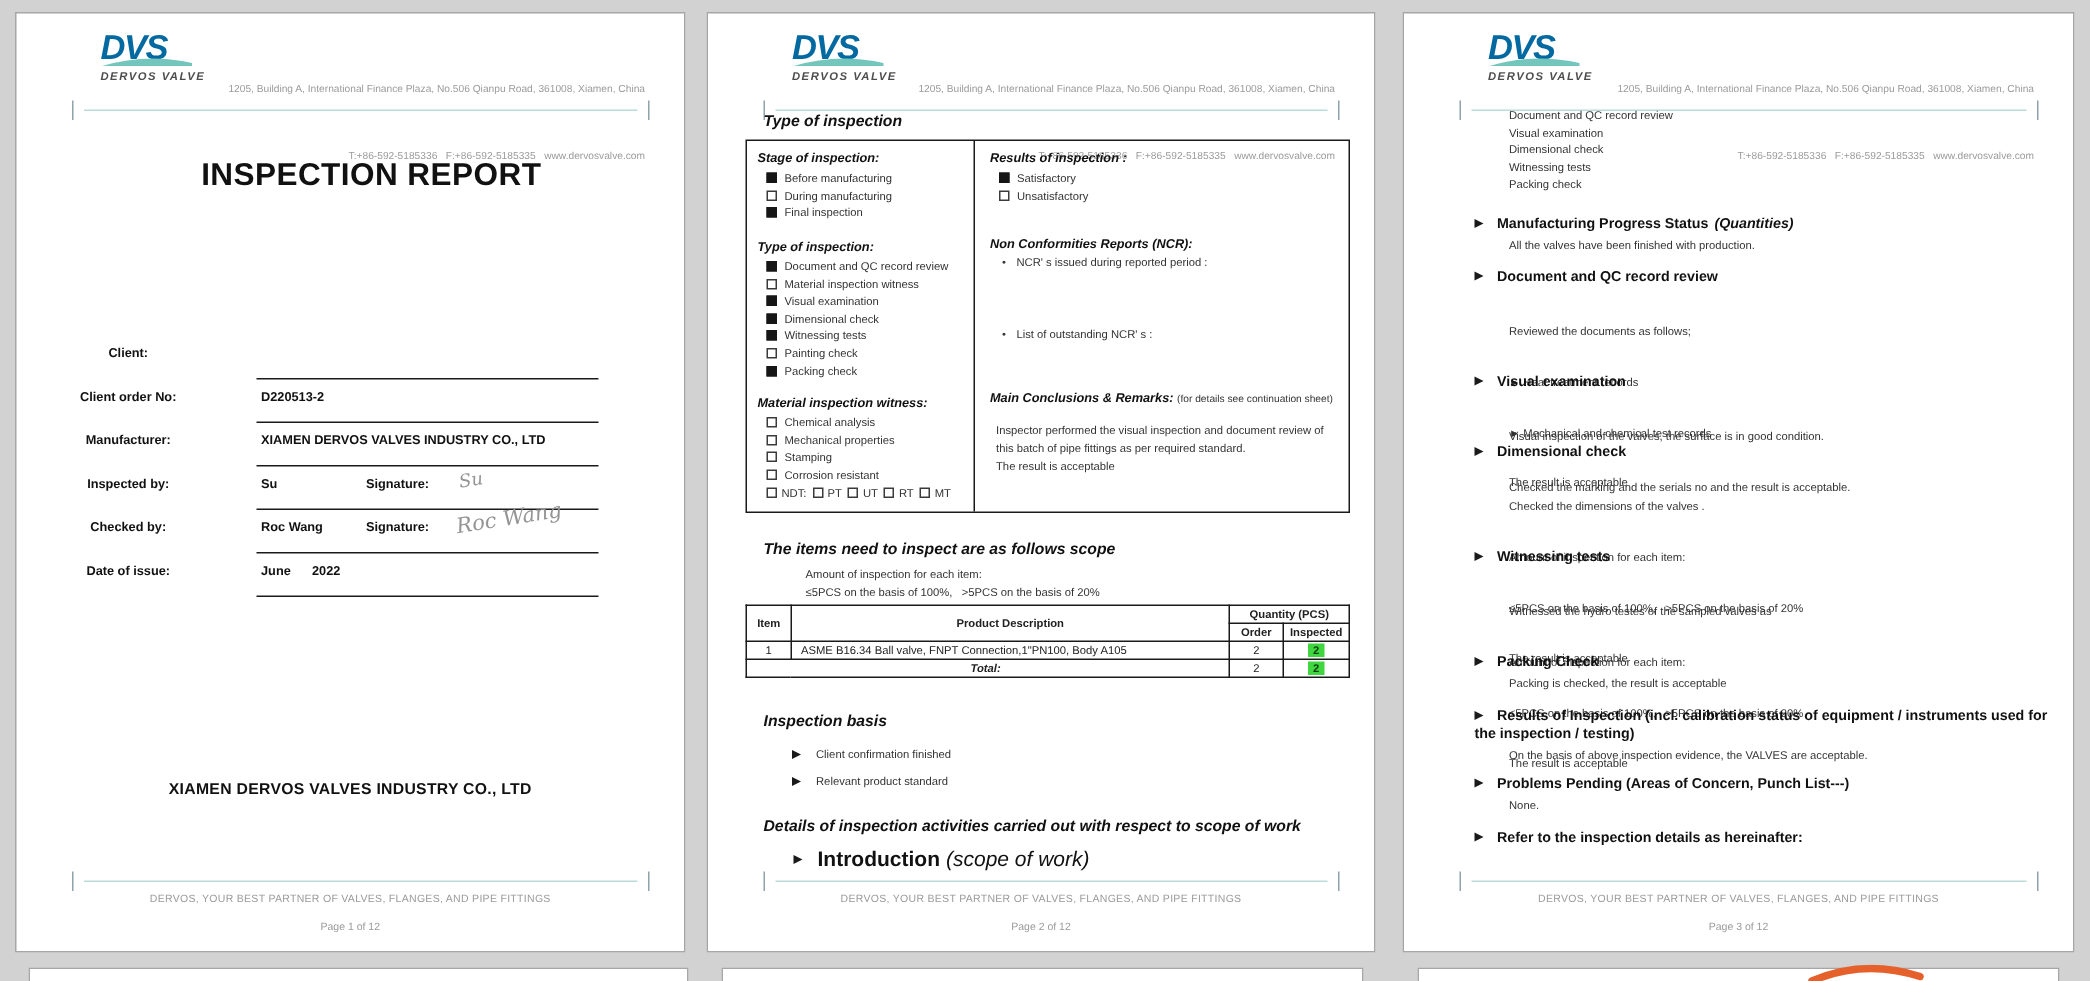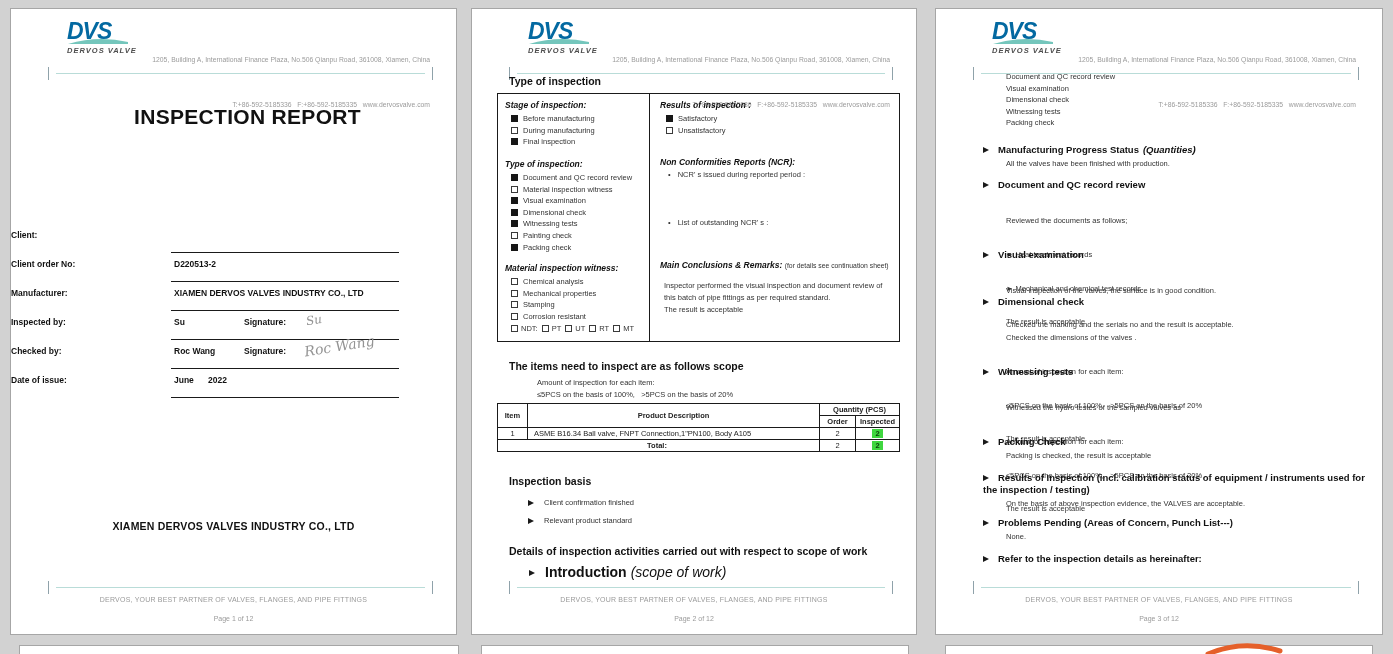--- a/index.html
+++ b/index.html
@@ -23,31 +23,31 @@
   .tick-fl { left:37px; top:572px; } .tick-fr { right:23px; top:572px; }
 
   
   .frule { position:absolute; left:45px; right:31px; top:578px; border-top:1.5px solid #b9dcd8; }
   .ftag  { position:absolute; left:0; right:0; top:587px; text-align:center; font-size:7px; color:#9a9a9a; letter-spacing:.2px; }
   .fpage { position:absolute; left:0; right:0; top:606px; text-align:center; font-size:7px; color:#9a9a9a; }
 
   
   .p1-title { position:absolute; left:0; right:0; top:96px; text-align:center; font-size:21px; font-weight:800; color:#111; letter-spacing:.3px;padding-left:28px; }
   .frow { position:absolute; left:0; right:0; height:23px; }
-  .flabel { position:absolute; left:0; width:149px; text-align:left; font-size:8.5px; font-weight:bold; color:#111; }
+  .flabel { position:absolute; left:0; width:149px; text-align:center; font-size:8.5px; font-weight:bold; color:#111; }
   .fvalue { position:absolute; left:163px; font-size:8.5px; font-weight:bold; color:#111; white-space:pre; }
   .fsig-label { position:absolute; left:233px; font-size:8.5px; font-weight:bold; color:#111; }
   .fline { position:absolute; left:160px; width:228px; bottom:0; border-bottom:1px solid #1a1a1a; }
   .sig { position:absolute; font-family:"DejaVu Serif", serif; font-style:italic; color:#949494; transform:rotate(-9deg); }
   .sig-1 { left:295px; top:-4px; font-size:12px; }
   .sig-2 { left:293px; top:-8px; font-size:14px; }
   .p1-company { position:absolute; left:0; right:0; top:511px; text-align:center; font-size:10.5px; font-weight:bold; color:#111; letter-spacing:.2px; }
 
   
-  .h-italic { font-weight:bold; color:#111; }
+  .h-italic { font-style:italic; font-weight:bold; color:#111; }
   .p2-h1 { position:absolute; left:37px; top:66px; font-size:10.5px; }
   .insp-table { position:absolute; left:25px; top:84px; width:403px; height:249px; border:1.2px solid #1a1a1a; }
   .t-col-left  { position:absolute; left:0; top:0; bottom:0; width:152px; border-right:1px solid #1a1a1a; padding:5px 4px 0 7px; }
   .t-col-right { position:absolute; left:152px; top:0; bottom:0; right:0; padding:0 8px 0 10px; }
   .grp-h { font-size:8.5px; font-style:italic; font-weight:bold; color:#111; margin-bottom:2px; line-height:12px; }
   .cb-item { display:flex; align-items:center; height:11.6px; font-size:7.5px; color:#333; padding-left:6px; }
   .cb { display:inline-block; width:7px; height:7px; border:1px solid #3a3a3a; margin-right:5px; flex:none; background:#fff; }
   .cb.filled { background:#161616; border-color:#161616; }
   .gap10 { height:10px; } .gap9 { height:9px; }
   .ndt-row { display:flex; align-items:center; height:11.6px; font-size:7.5px; color:#333; padding-left:6px; }
@@ -59,21 +59,21 @@
   .ncr-bullet { margin-right:7px; font-size:7.5px; }
   .remark-note { font-size:6.8px; font-weight:normal; font-style:normal; color:#333; }
   .remark-body { margin-top:8px; padding-left:4px; font-size:7.5px; color:#333; line-height:12px; }
   .p2-scope { position:absolute; left:37px; top:351px; font-size:10.5px; }
   .amount { position:absolute; left:65px; font-size:7.5px; color:#333; white-space:pre; }
   .am1 { top:369px; } .am2 { top:381px; }
   .items-table { position:absolute; left:25px; top:394px; width:403px; border-collapse:collapse; }
   .items-table td, .items-table th { border:1px solid #1a1a1a; font-size:7.5px; color:#222; text-align:center; padding:1px 2px; }
   .items-table th { font-weight:bold; }
   .desc-cell { text-align:left !important; padding-left:6px !important; }
-  .total-cell { text-align:left; font-weight:bold; padding-right:5px !important; }
+  .total-cell { text-align:left; font-weight:bold; padding-right:5px !important;font-style:italic; }
   .hl { display:inline-block; background:#3fd63f; color:#0a3d0a; font-weight:bold; padding:0 3px; }
   .p2-basis { position:absolute; left:37px; top:466px; font-size:10.5px; }
   .arrow-item { position:absolute; left:56px; display:flex; align-items:center; font-size:7.5px; color:#333; }
   .bi1 { top:489px; } .bi2 { top:507px; }
   .arrow-icon { display:inline-block; width:0; height:0; border-left:6px solid #1a1a1a; border-top:3.5px solid transparent; border-bottom:3.5px solid transparent; margin-right:10px; vertical-align:middle; flex:none; }
   .p2-details { position:absolute; left:37px; top:536px; font-size:10.5px; }
   .p2-intro { position:absolute; left:57px; top:555px; font-size:14px; color:#111; }
   .p2-intro b { font-weight:bold; }
   .p2-intro i { font-style:italic; font-weight:normal; margin-left:4px; }
 

